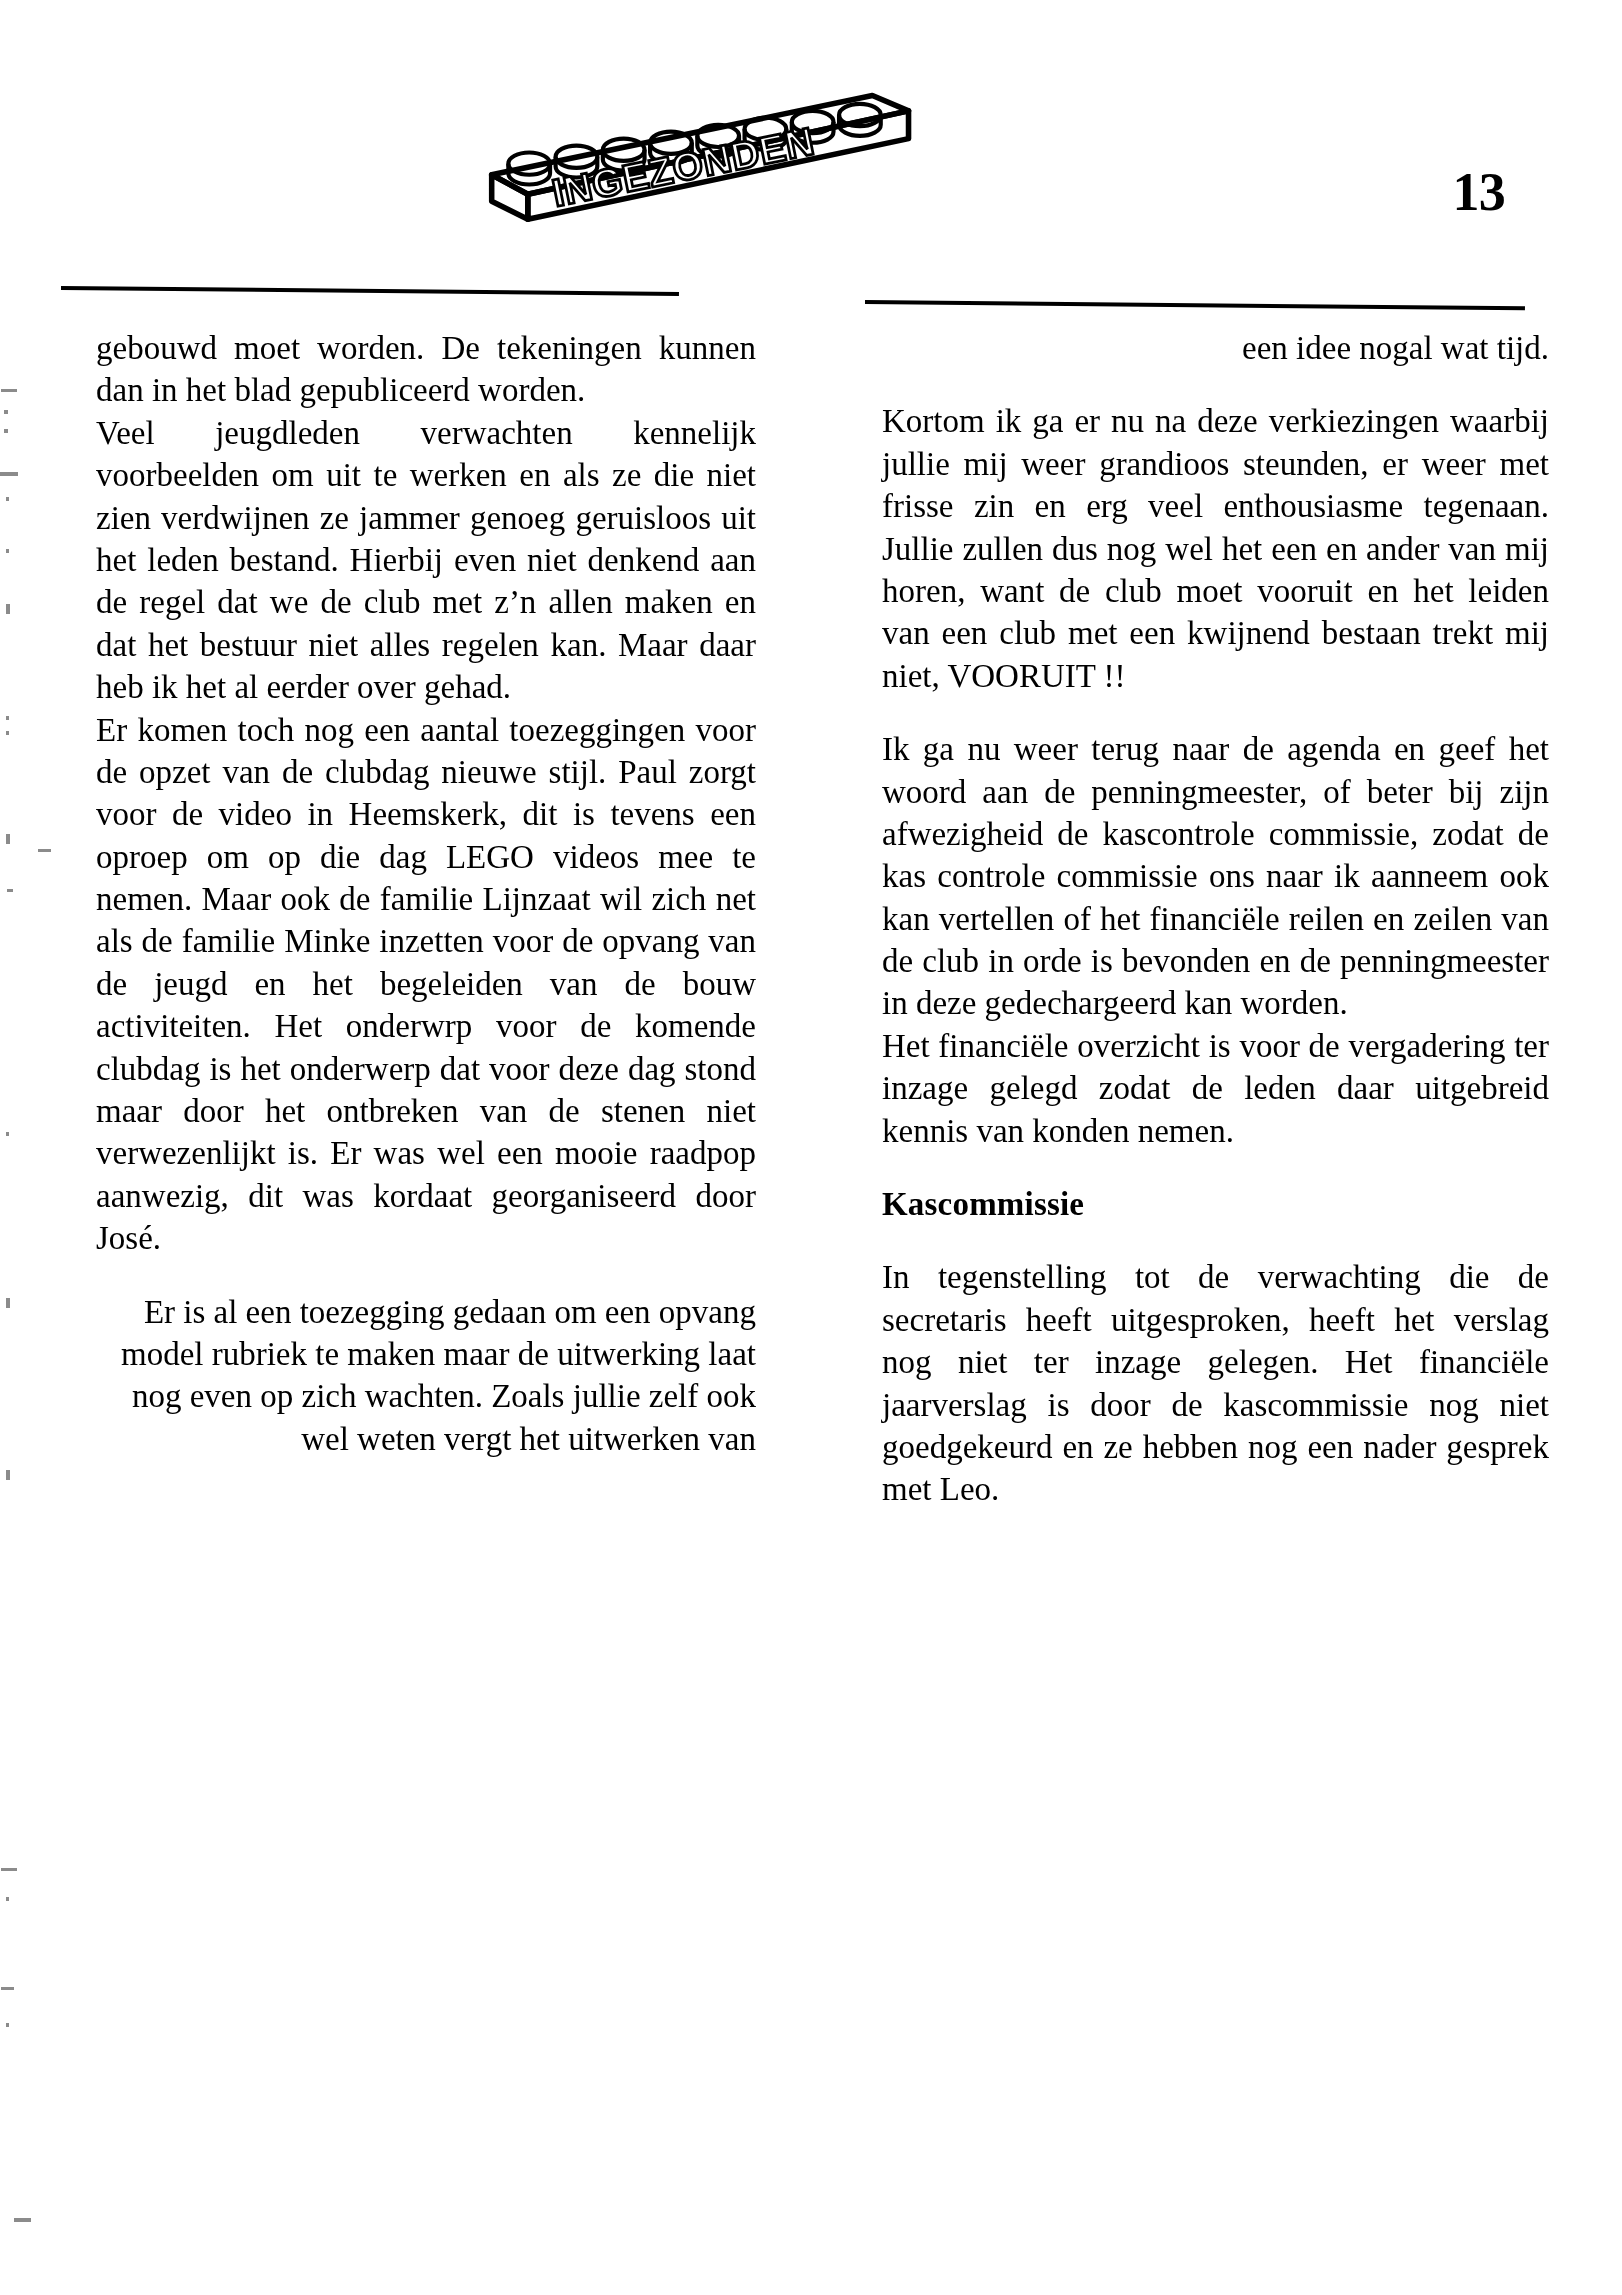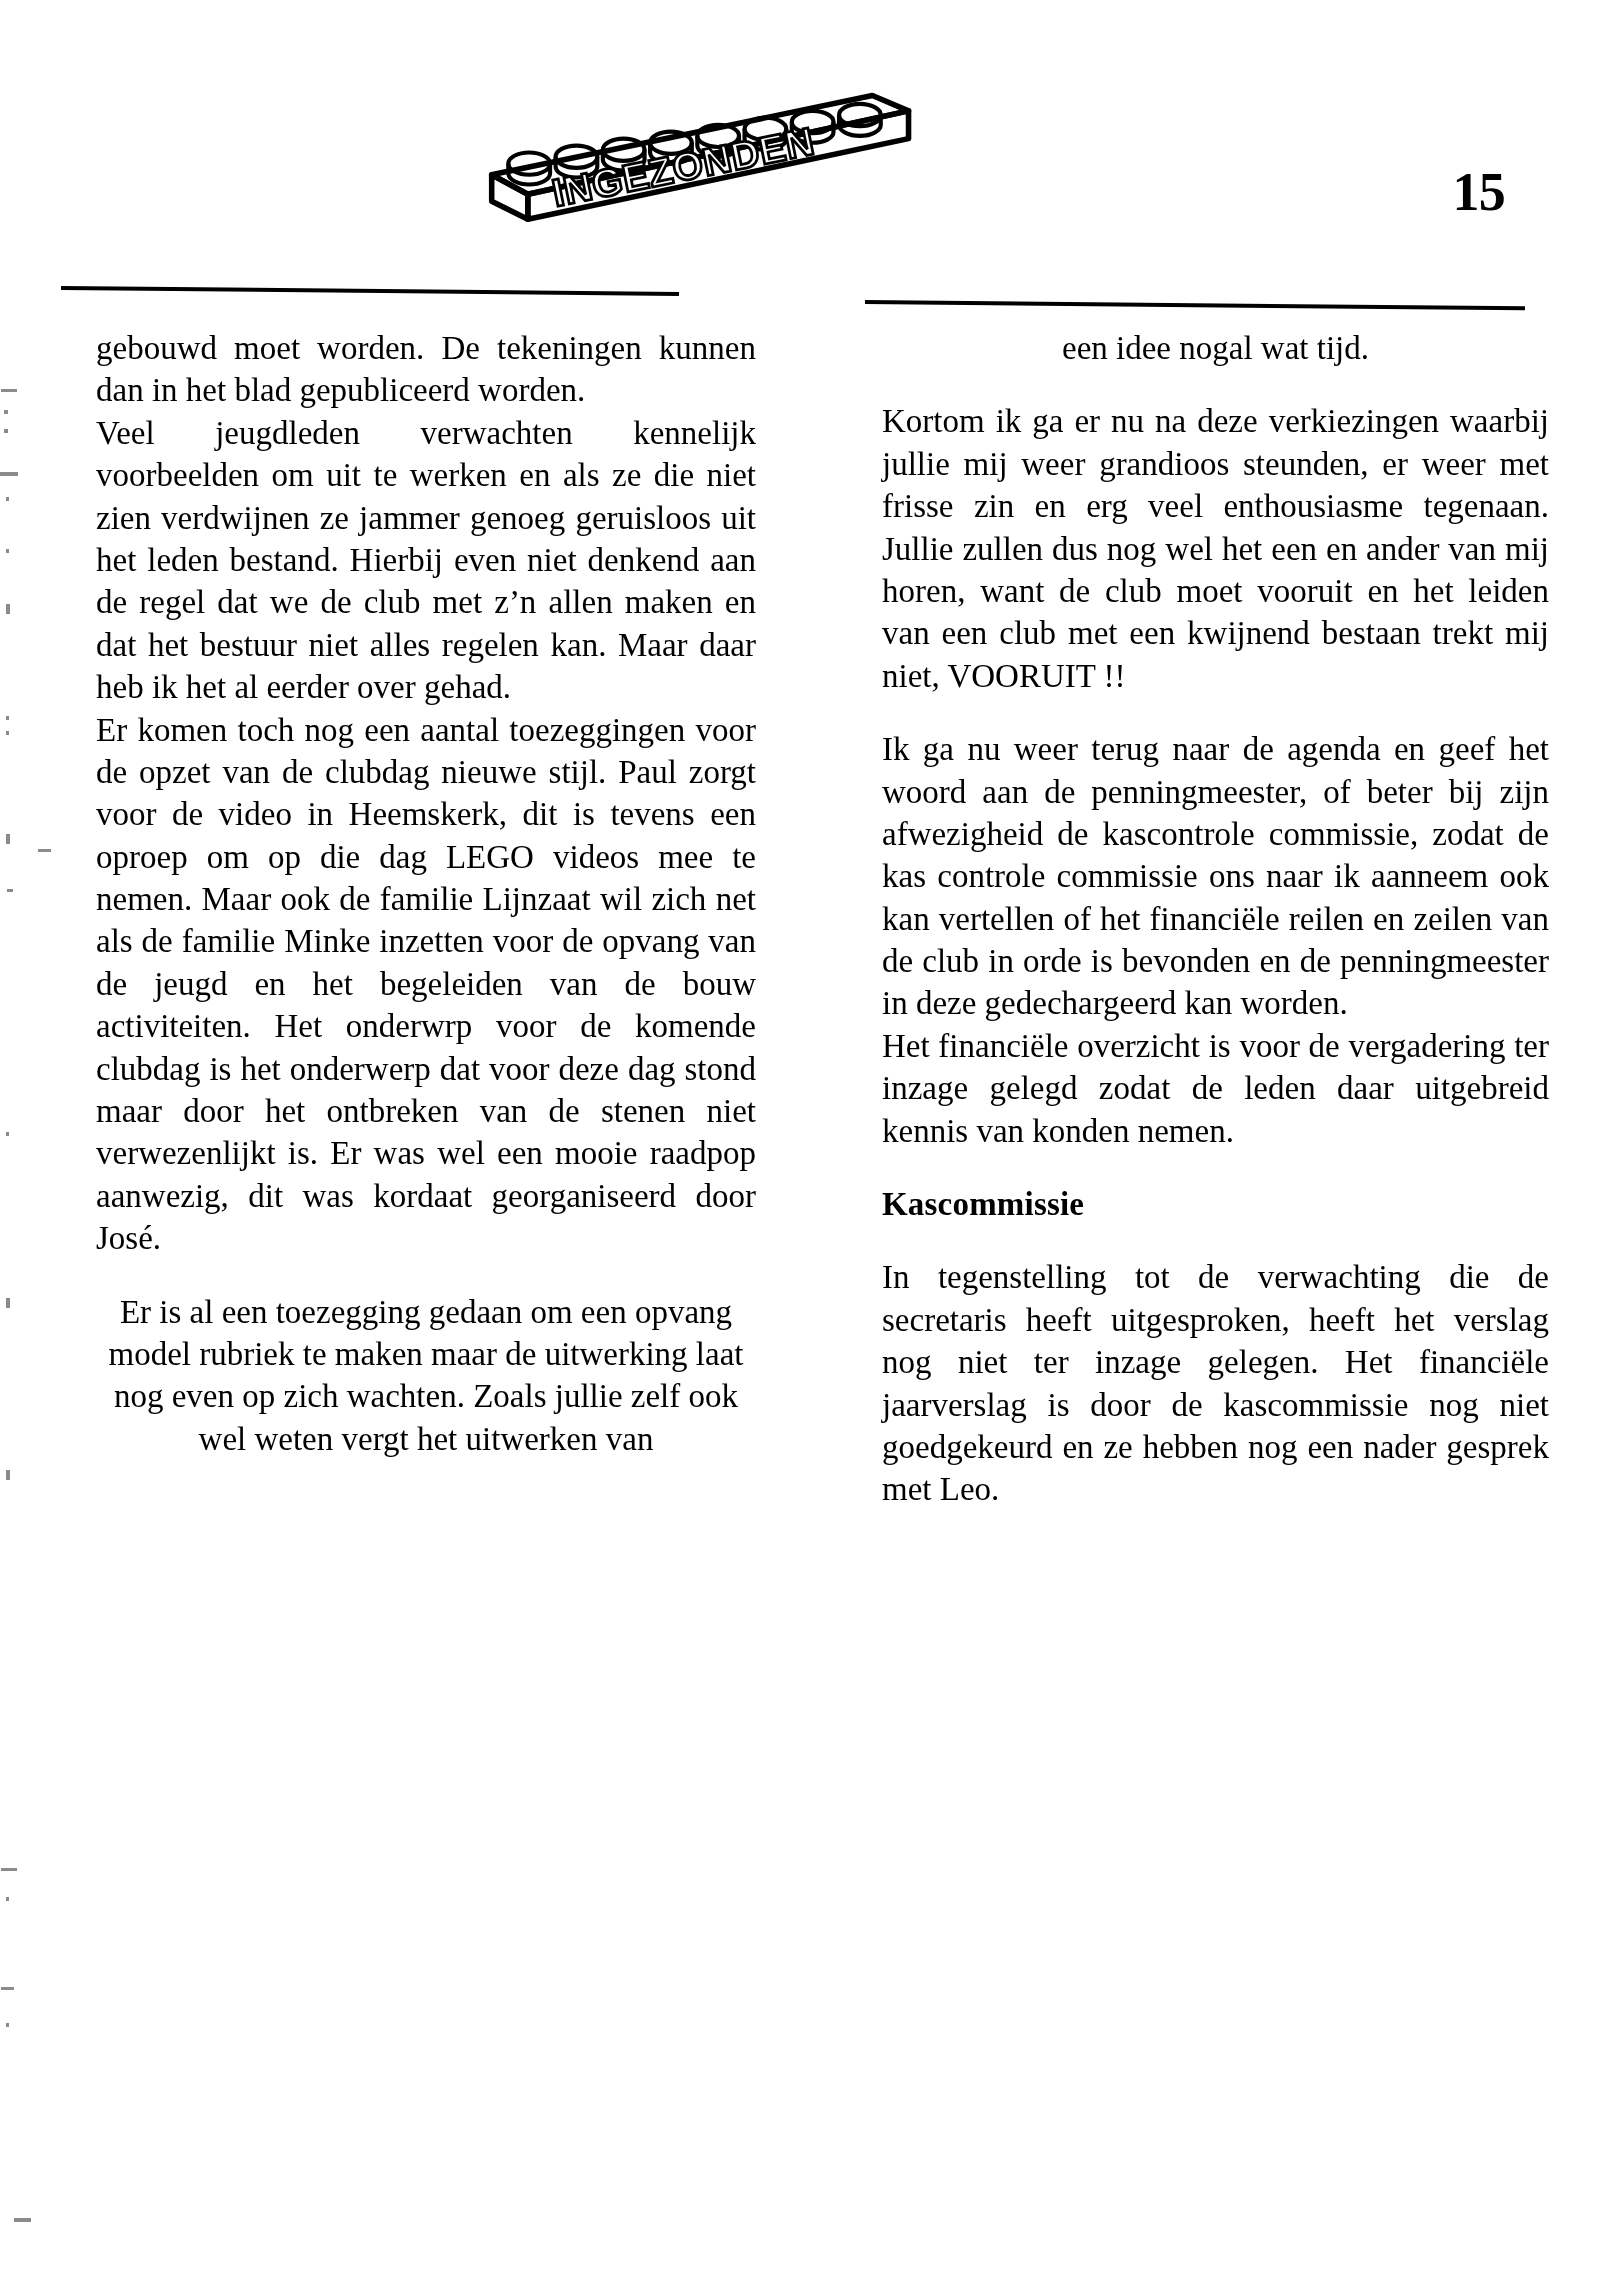--- a/index.html
+++ b/index.html
@@ -73,21 +73,21 @@
     hyphens: none;
     margin-left: 20px;
   }
   .col-left  { left: 76px;  width: 660px; }
   .col-right { left: 862px; width: 667px; }
 
   .col p {
     margin: 0;
     text-align: justify;
   }
-  .col p.last-of-block { text-align: center; }
+  .col p.last-of-block { text-align: right; }
   .col p + p { margin-top: 0; }
   .col p.gap { margin-top: 31px; }
 
   .heading {
     font-weight: bold;
     font-size: 33px;
     letter-spacing: 0.2px;
     margin: 0;
     text-align: left;
   }
@@ -165,21 +165,21 @@
 
           <path d="M18 122 L70 150 L70 186 L18 160 Z" stroke-width="8"></path>
 
           <path d="M70 150 L618 30 L618 70 L70 186 Z" stroke-width="8"></path>
         </g>
 
         <text x="110" y="168" transform="rotate(-11.5 110 168)" font-family="'Liberation Sans', sans-serif" font-size="56" font-weight="bold" letter-spacing="1" fill="#ffffff" stroke="#000000" stroke-width="4">INGEZONDEN</text>
       </svg>
     </div>
 
-    <div class="page-number">15</div>
+    <div class="page-number">13</div>
   </div>
 
   <div class="rule rule-left"></div>
   <div class="rule rule-right"></div>
 
   <div class="columns">
 
     <div class="col col-left">
       <p>gebouwd moet worden. De tekeningen kunnen dan in het blad gepubliceerd worden.</p>
       <p>Veel jeugdleden verwachten kennelijk voorbeelden om uit te werken en als ze die niet zien verdwijnen ze jammer genoeg geruisloos uit het leden bestand. Hierbij even niet denkend aan de regel dat we de club met z’n allen maken en dat het bestuur niet alles regelen kan. Maar daar heb ik het al eerder over gehad.</p>

